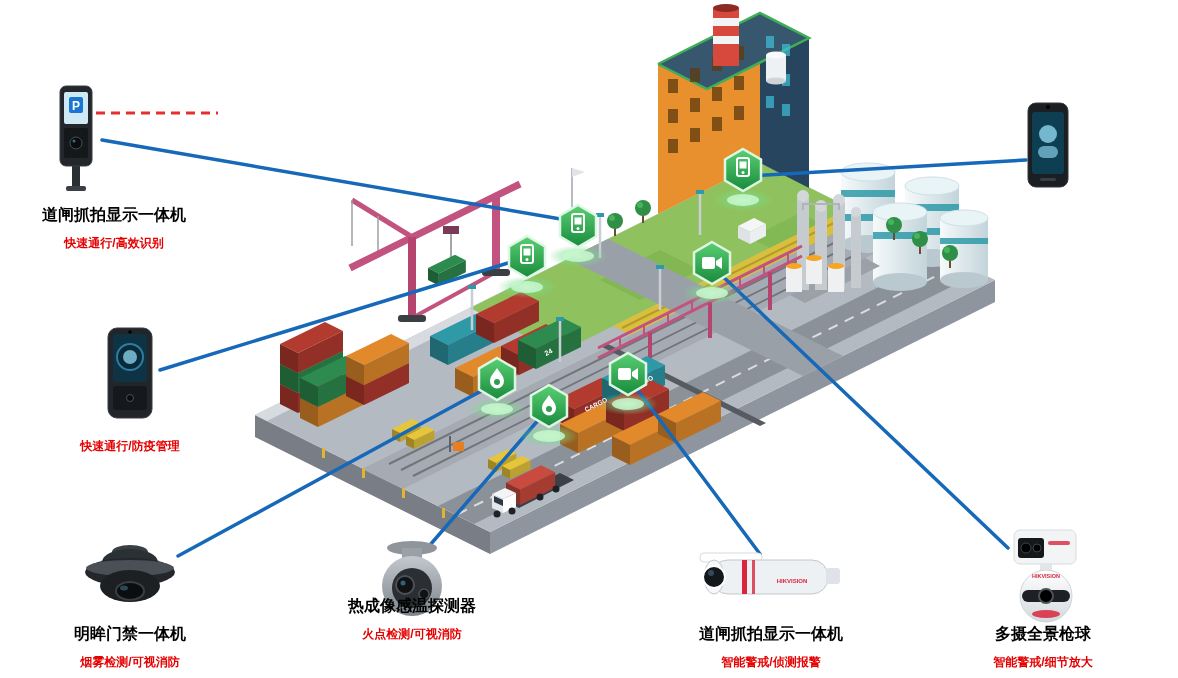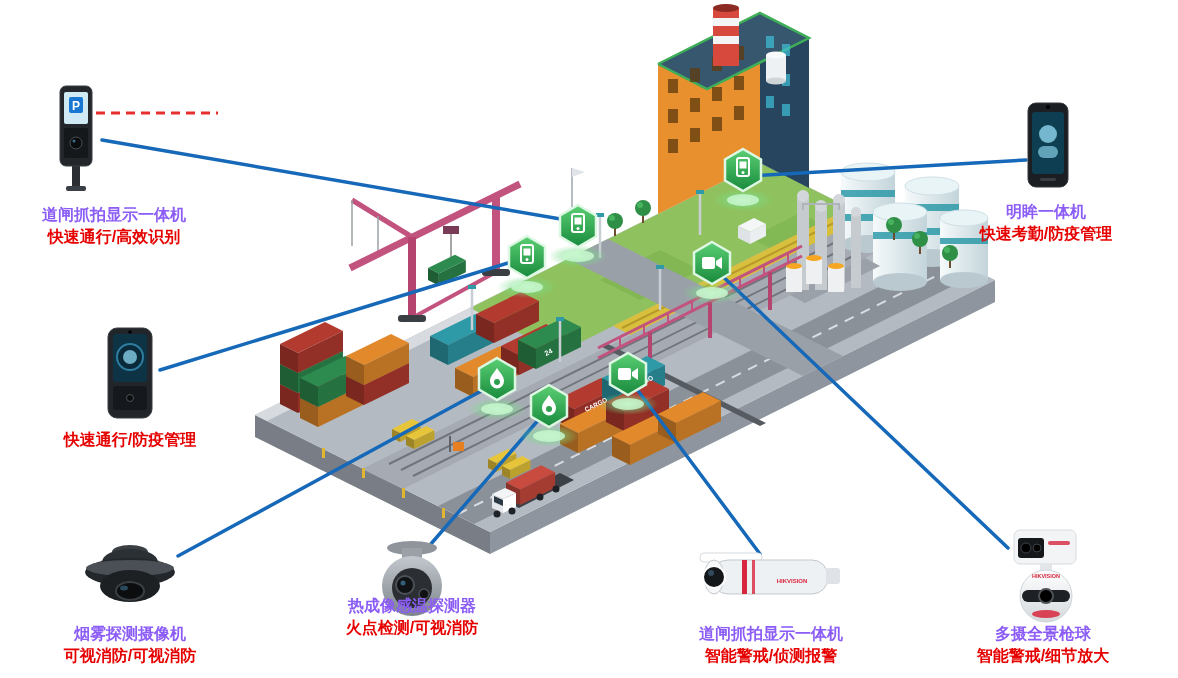--- a/index.html
+++ b/index.html
@@ -1,21 +1,21 @@
 <!DOCTYPE html>
 <html><head>
 <meta charset="utf-8">
 <style>
   html,body{margin:0;padding:0;background:#fff;}
   .stage{position:relative;width:1178px;height:678px;background:#ffffff;overflow:hidden;
          font-family:"Liberation Sans","DejaVu Sans",sans-serif;}
   .scene-svg{position:absolute;left:0;top:0;width:1178px;height:678px;}
   .device-label{position:absolute;text-align:center;font-weight:bold;line-height:1.2;}
-  .label-name{font-size:16px;color:#8b5cf6;}
-  .label-feature{font-size:16px;color:#e60000;margin-top:3px;}
+  .label-name{font-size:16px;color:#000000;}
+  .label-feature{font-size:12px;color:#e60000;margin-top:12px;}
 </style>
 </head>
 <body>
 
 <div class="stage">
 
 <svg class="scene-svg" viewBox="0 0 1178 678">
   <defs>
     <linearGradient id="hexGrad" x1="0" y1="0" x2="0" y2="1">
       <stop offset="0" stop-color="#5bcf73"></stop>
@@ -456,32 +456,28 @@
     <ellipse cx="1046" cy="614" rx="14" ry="4" fill="#d7263d" opacity=".85"></ellipse>
     <text x="1046" y="578" font-size="5.5" font-weight="bold" fill="#d7263d" text-anchor="middle">HIKVISION</text>
   </g>
 </svg>
 
 <div class="device-label" style="left:9px;top:205px;width:210px">
   <div class="label-name">道闸抓拍显示一体机</div>
   <div class="label-feature">快速通行/高效识别</div>
 </div>
 
-<div class="device-label" style="left:941px;top:202px;width:210px">
-  <div class="label-name">明眸一体机</div>
-  <div class="label-feature">快速考勤/防疫管理</div>
-</div>
 
 <div class="device-label" style="left:25px;top:427px;width:210px">
   <div class="label-feature">快速通行/防疫管理</div>
 </div>
 
 <div class="device-label" style="left:25px;top:624px;width:210px">
-  <div class="label-name">烟雾探测摄像机</div>
-  <div class="label-feature">可视消防/可视消防</div>
+  <div class="label-name">明眸门禁一体机</div>
+  <div class="label-feature">烟雾检测/可视消防</div>
 </div>
 
 <div class="device-label" style="left:307px;top:596px;width:210px">
   <div class="label-name">热成像感温探测器</div>
   <div class="label-feature">火点检测/可视消防</div>
 </div>
 
 <div class="device-label" style="left:661px;top:624px;width:220px">
   <div class="label-name">道闸抓拍显示一体机</div>
   <div class="label-feature">智能警戒/侦测报警</div>

